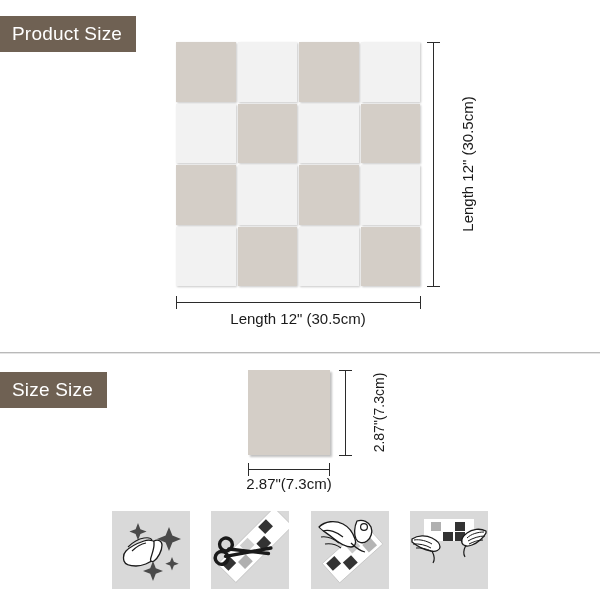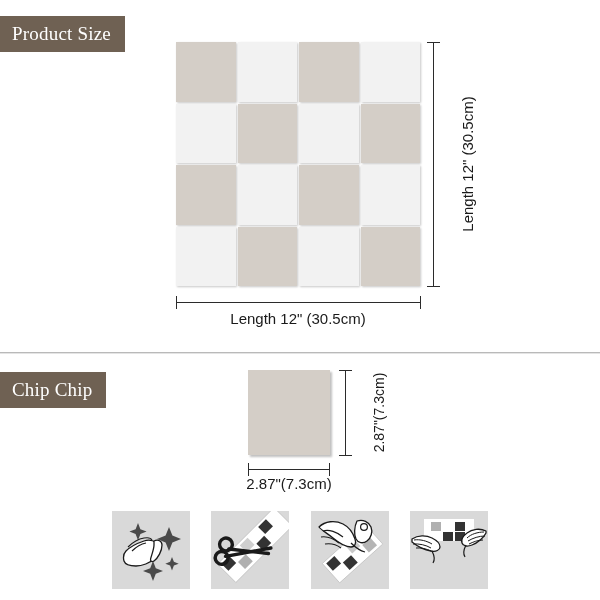--- a/index.html
+++ b/index.html
@@ -25,21 +25,20 @@
   
   .badge {
     position: absolute;
     background: #6f6153;
     color: #ffffff;
     font-size: 19px;
     line-height: 1;
     letter-spacing: 0.2px;
     padding: 8px 14px 9px 12px;
     white-space: nowrap;
-    font-family: Liberation Serif, serif;
   }
   #badge-product { left: 0; top: 16px; }
   #badge-chip { left: 0; top: 372px; }
 
   
   .divider {
     position: absolute;
     left: 0;
     width: 600px;
     height: 1px;
@@ -219,21 +218,21 @@
   <div class="cap-h" id="dim-product-v-cap-bot"></div>
   <div id="label-product-v">Length 12" (30.5cm)</div>
 
   <div class="dim-line-h" id="dim-product-h"></div>
   <div class="cap-v" id="dim-product-h-cap-l"></div>
   <div class="cap-v" id="dim-product-h-cap-r"></div>
   <div id="label-product-h">Length 12" (30.5cm)</div>
 
   <div class="divider" id="divider-main"></div>
 
-  <div class="badge" id="badge-chip">Chip Chip</div>
+  <div class="badge" id="badge-chip">Size Size</div>
 
   <div id="chip-tile"></div>
 
   <div class="dim-line-v" id="dim-chip-v"></div>
   <div class="cap-h" id="dim-chip-v-cap-top"></div>
   <div class="cap-h" id="dim-chip-v-cap-bot"></div>
   <div id="label-chip-v">2.87"(7.3cm)</div>
 
   <div class="dim-line-h" id="dim-chip-h"></div>
   <div class="cap-v" id="dim-chip-h-cap-l"></div>

